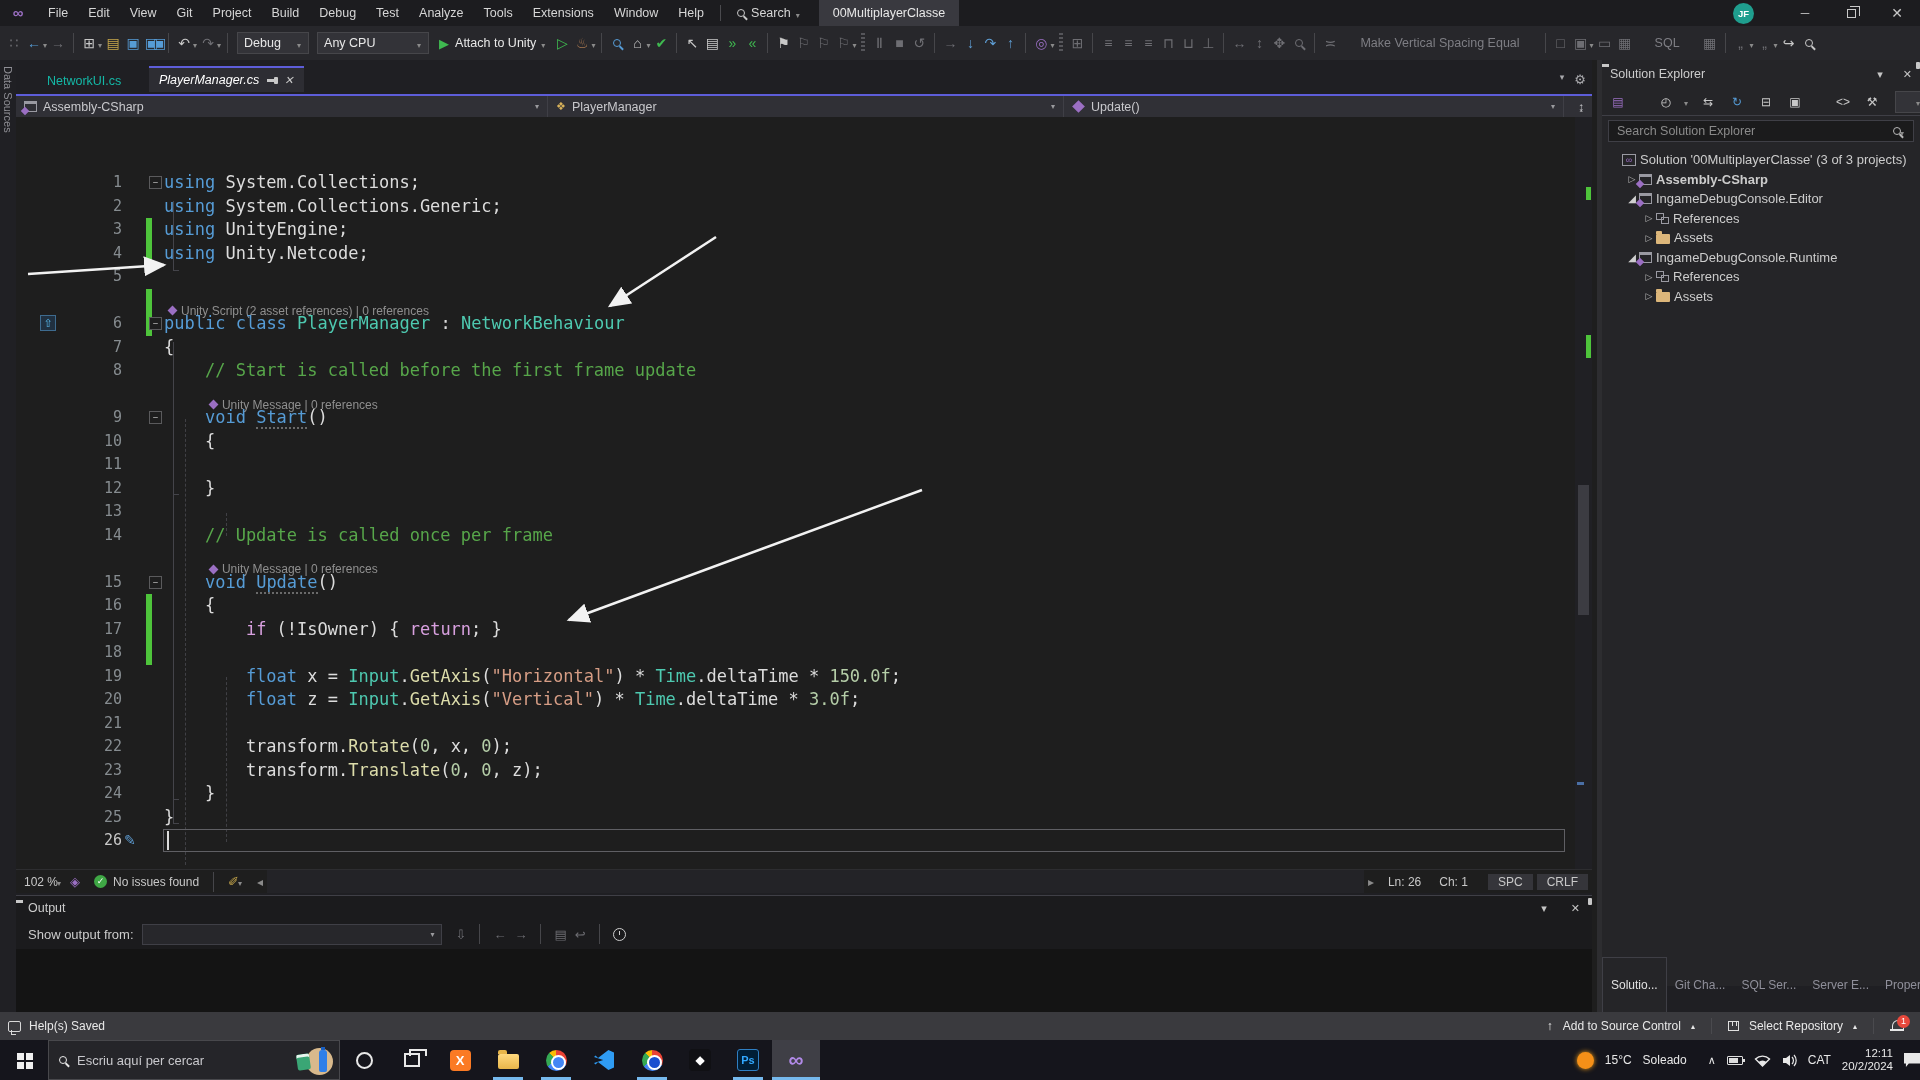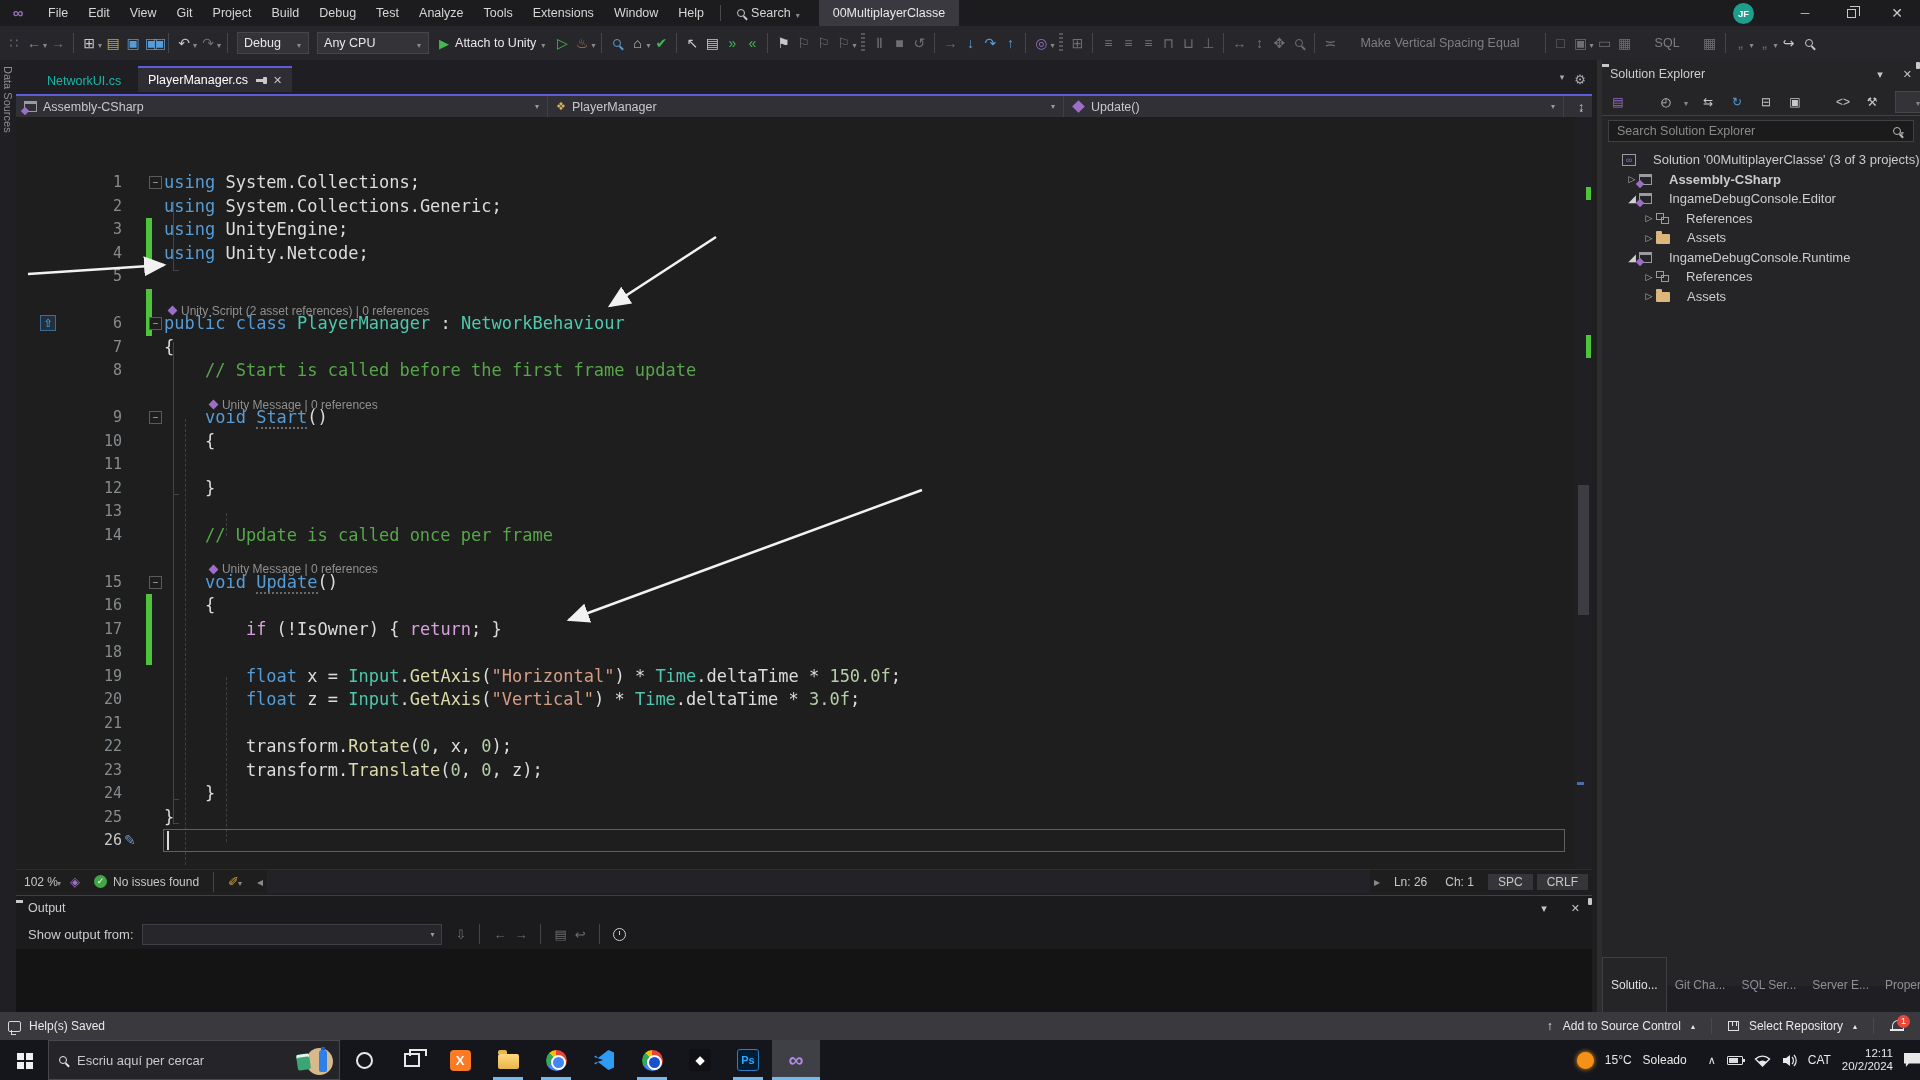--- a/index.html
+++ b/index.html
@@ -108,21 +108,21 @@
   
   #sepanel { position:absolute; left:1597px; top:60px; width:323px; height:952px; background:#252528; border-left:5px solid #2d2d30; }
   #se-head { display:flex; align-items:center; height:28px; padding:0 8px; color:#cccccc; font-size:12.5px; }
   #se-head .oh-icons { margin-left:auto; display:flex; gap:10px; align-items:center; font-size:11px; color:#c5c5c5; }
   #se-tools { display:flex; align-items:center; height:28px; padding:0 6px; gap:9px; border-bottom:1px solid #3f3f46; }
   #se-search { margin:4px 6px; height:22px; background:#1b1b1c; border:1px solid #3f3f46; display:flex; align-items:center; padding:0 8px; color:#8a8a8a; font-size:12.5px; }
   #se-search .mag { margin-left:auto; color:#b8b8b8; }
   .trow { display:flex; align-items:center; height:19.5px; font-size:13px; color:#cccccc; }
   .trow .arr { width:14px; text-align:center; font-size:9px; color:#b8b8b8; flex:0 0 auto; }
   .trow .arr.exp { font-size:10px; color:#d0d0d0; }
-  .trow .tlab { margin-left:17px; white-space:nowrap; }
+  .trow .tlab { margin-left:4px; white-space:nowrap; }
   .trow .tlab.b { font-weight:bold; }
   .t-sol { width:14px; height:12px; border:1px solid #9a9aa2; color:#9b6fc3; font-size:9px; line-height:10px; text-align:center; flex:0 0 auto; }
   .t-proj { width:13px; height:11px; border:1px solid #9a9aa2; border-top:3px solid #9a9aa2; position:relative; flex:0 0 auto; }
   .t-proj::after { content:""; position:absolute; left:-3px; bottom:-3px; width:6px; height:6px; background:#9b6fc3; transform:rotate(45deg); }
   .t-refs { width:13px; height:11px; position:relative; flex:0 0 auto; }
   .t-refs::before, .t-refs::after { content:""; position:absolute; width:6px; height:5px; border:1px solid #9a9aa2; }
   .t-refs::before { left:0; top:0; } .t-refs::after { right:0; bottom:0; }
   .t-folder { width:14px; height:10px; background:#dcb67a; border-radius:1px; position:relative; flex:0 0 auto; margin-top:2px; }
   .t-folder::before { content:""; position:absolute; left:0; top:-3px; width:6px; height:3px; background:#dcb67a; border-radius:1px 1px 0 0; }
   #se-tabs { position:absolute; left:0; bottom:0; width:100%; height:26px; background:#1f1f23; display:flex; align-items:flex-end; }
@@ -321,21 +321,21 @@
   <div id="ds-strip">
     <span>Data Sources</span>
   </div>
 
   <div id="editor-col">
     <div id="tabstrip">
       <div id="tabs-host">
           <div class="tab" style="left: 21px;">
             <span>NetworkUI.cs</span>
           </div>
-          <div class="tab active" style="left: 122px; top: 6px;">
+          <div class="tab active" style="left: 133px; top: 6px; font-style: italic;">
             <span>PlayerManager.cs</span>
             <span class="pin-ico"></span>
             <span class="tclose">✕</span>
           </div>
         </div>
       <div id="tabstrip-right">
         <span style="font-size:9px;">▾</span>
         <span style="font-size:13px;">⚙</span>
       </div>
     </div>
@@ -537,21 +537,21 @@
       <span class="c-purple" style="margin:0 8px; font-size:13px;">◈</span>
       <span class="chk">✓</span>
       <span>No issues found</span>
       <div class="tsep" style="margin:0 14px;"></div>
       <span class="c-gold" style="font-size:13px;">✐</span>
       <span class="tcaret">▾</span>
       <span style="color:#8a8a8a; margin-left:14px;">◂</span>
       <div id="hscroll-track"></div>
       <span style="color:#8a8a8a; margin-right:14px;">▸</span>
       <span style="margin-right:18px;">Ln: 26</span>
-      <span style="margin-right:14px;">Ch: 1</span>
+      <span style="margin-right:20px;">Ch: 1</span>
       <span class="ebox">SPC</span>
       <span class="ebox">CRLF</span>
     </div>
 
     <div id="output">
       <div id="output-head">
         <span>Output</span>
         <div class="oh-icons">
           <span>▾</span>
           <span class="pin-ico"></span>

